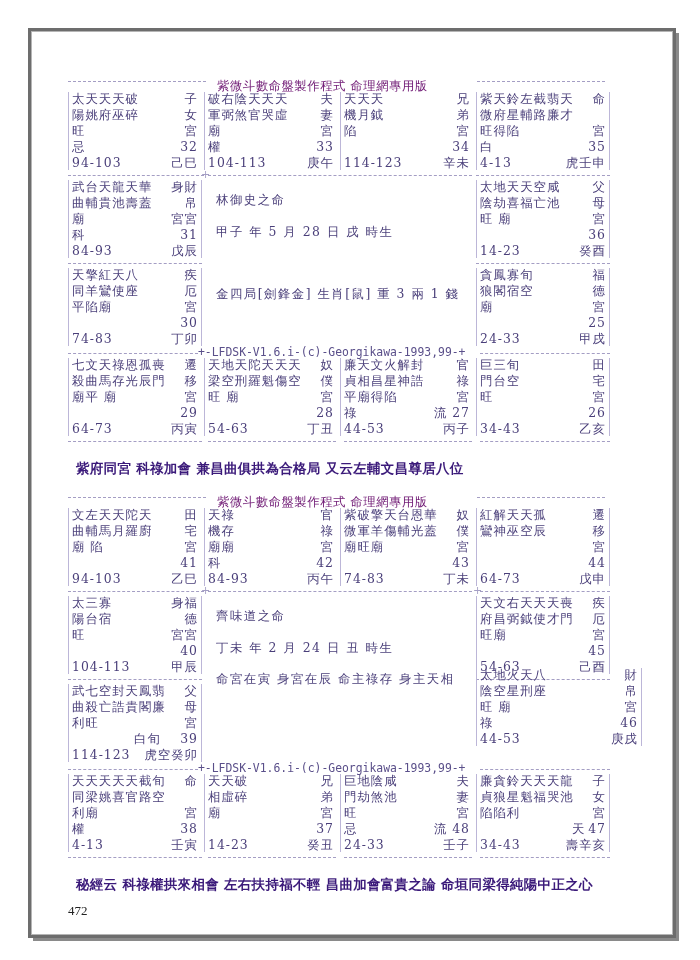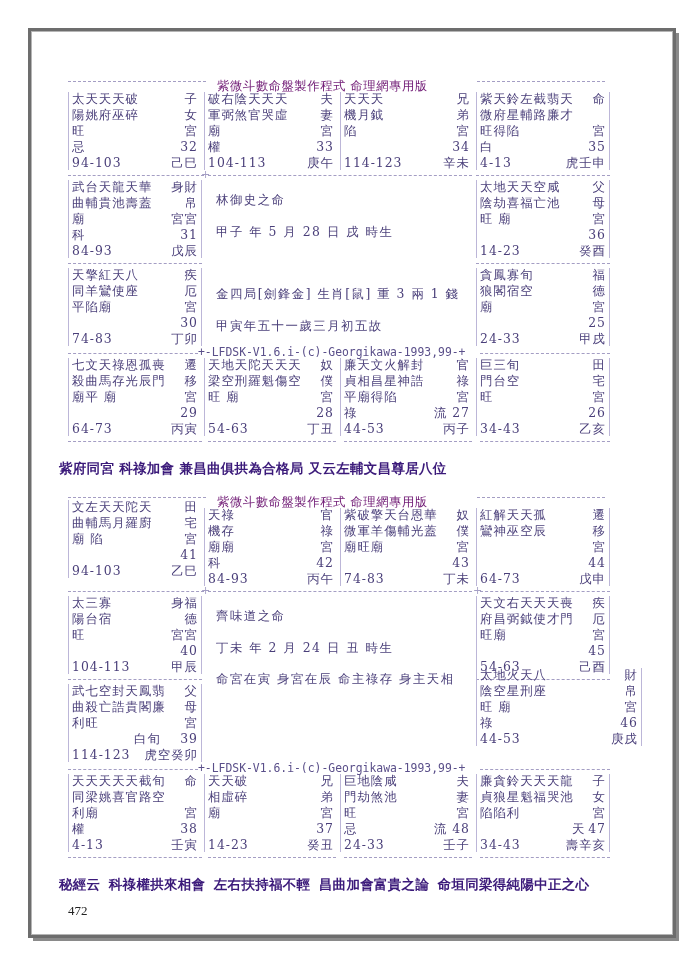--- a/index.html
+++ b/index.html
@@ -23,21 +23,21 @@
   .cell .row .rt { position:absolute; right:0; letter-spacing:1px; }
   .cell .r0{top:1px}.cell .r1{top:17px}.cell .r2{top:33px}.cell .r3{top:49px}.cell .r4{top:65px}
 
   .hsep { position:absolute; height:0; border-top:1px dashed #a49ec4; }
   .plus { position:absolute; font-size:11px; color:#a49ec4; line-height:10px; }
 
   .center { position:absolute; left:140px; width:276px; }
   .center .cl { position:absolute; left:8px; white-space:nowrap; letter-spacing:1.5px; }
   .sig { position:absolute; white-space:nowrap; font-family:"DejaVu Sans Mono", monospace; font-size:11.4px; color:#5a4f8a; }
 
-  .comment { position:absolute; left:59px; font-weight:bold; color:#3b1a7a; font-size:13.5px; white-space:nowrap; letter-spacing:0.3px; }
+  .comment { position:absolute; left:76px; font-weight:bold; color:#3b1a7a; font-size:13.5px; white-space:nowrap; letter-spacing:0.3px; }
   .page-number { position:absolute; left:68px; top:903px; font-size:13px; color:#222; font-family:"Liberation Serif", serif; }
 </style>
 </head>
 <body>
 
 <div class="page-frame"></div>
 
 <div class="chart" style="top:74px;height:372px;">
   <div class="chart-title-row" style="top:0;">
     <div class="dash" style="left:0;width:138px;"></div>
@@ -242,21 +242,20 @@
     <div class="row r4">
         <span class="lt">24-33</span>
         <span class="rt">甲戌</span>
       </div>
   </div>
 
   <div class="center" style="top:104px;height:170px;">
     <div class="cl" style="top:14px;">林御史之命</div>
     <div class="cl" style="top:46px;">甲子 年 5 月 28 日 戌 時生</div>
     <div class="cl" style="top:108px;">金四局[劍鋒金] 生肖[鼠] 重  3 兩 1 錢</div>
-    <div class="cl" style="top:140px;">甲寅年五十一歲三月初五故</div>
   </div>
 
   <div class="sig" style="left:130px;top:271px;">+-LFDSK-V1.6.i-(c)-Georgikawa-1993,99-+</div>
   <div class="hsep" style="left:0;top:279px;width:130px;"></div>
   <div class="hsep" style="left:412px;top:279px;width:130px;"></div>
 
   <div class="cell" style="left:0;top:282px;">
     <div class="vline-l"></div>
     <div class="row r0">
         <span class="lt">七文天祿恩孤喪</span>
@@ -358,21 +357,21 @@
 
 <div class="comment" style="top:460px;">紫府同宮 科祿加會 兼昌曲俱拱為合格局 又云左輔文昌尊居八位</div>
 
 <div class="chart" style="top:490px;height:372px;">
   <div class="chart-title-row" style="top:0;">
     <div class="dash" style="left:0;width:138px;"></div>
     <div class="title-text">紫微斗數命盤製作程式 命理網專用版</div>
     <div class="dash" style="left:409px;width:128px;"></div>
   </div>
 
-  <div class="cell" style="left:0;top:8px;">
+  <div class="cell" style="left:0;top:16px;">
     <div class="vline-l"></div>
     <div class="row r0">
         <span class="lt">文左天天陀天</span>
         <span class="rt">田</span>
       </div>
     <div class="row r1">
         <span class="lt">曲輔馬月羅廚</span>
         <span class="rt">宅</span>
       </div>
     <div class="row r2">
@@ -669,15 +668,15 @@
         <span class="rt">壽辛亥</span>
       </div>
   </div>
 
   <div class="hsep" style="left:0;top:367px;width:134px;"></div>
   <div class="hsep" style="left:140px;top:367px;width:128px;"></div>
   <div class="hsep" style="left:276px;top:367px;width:128px;"></div>
   <div class="hsep" style="left:412px;top:367px;width:130px;"></div>
 </div>
 
-<div class="comment" style="top:876px;font-family:Liberation Mono, monospace;">秘經云 科祿權拱來相會 左右扶持福不輕 昌曲加會富貴之論 命垣同梁得純陽中正之心</div>
+<div class="comment" style="top:876px;">秘經云 科祿權拱來相會 左右扶持福不輕 昌曲加會富貴之論 命垣同梁得純陽中正之心</div>
 
 <div class="page-number">472</div>
 
 </body></html>

